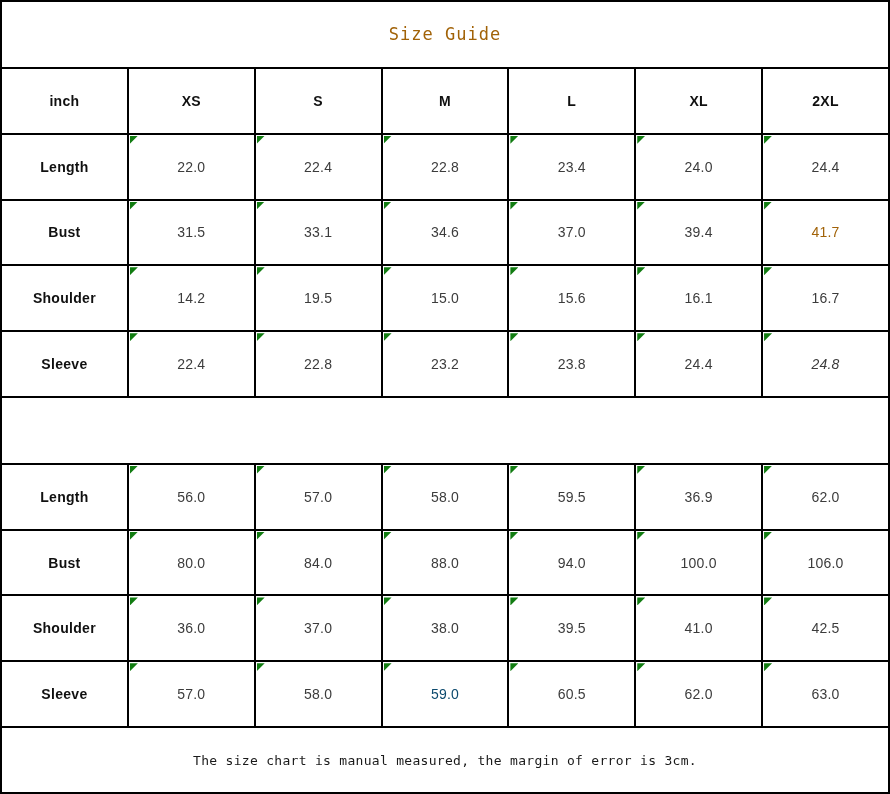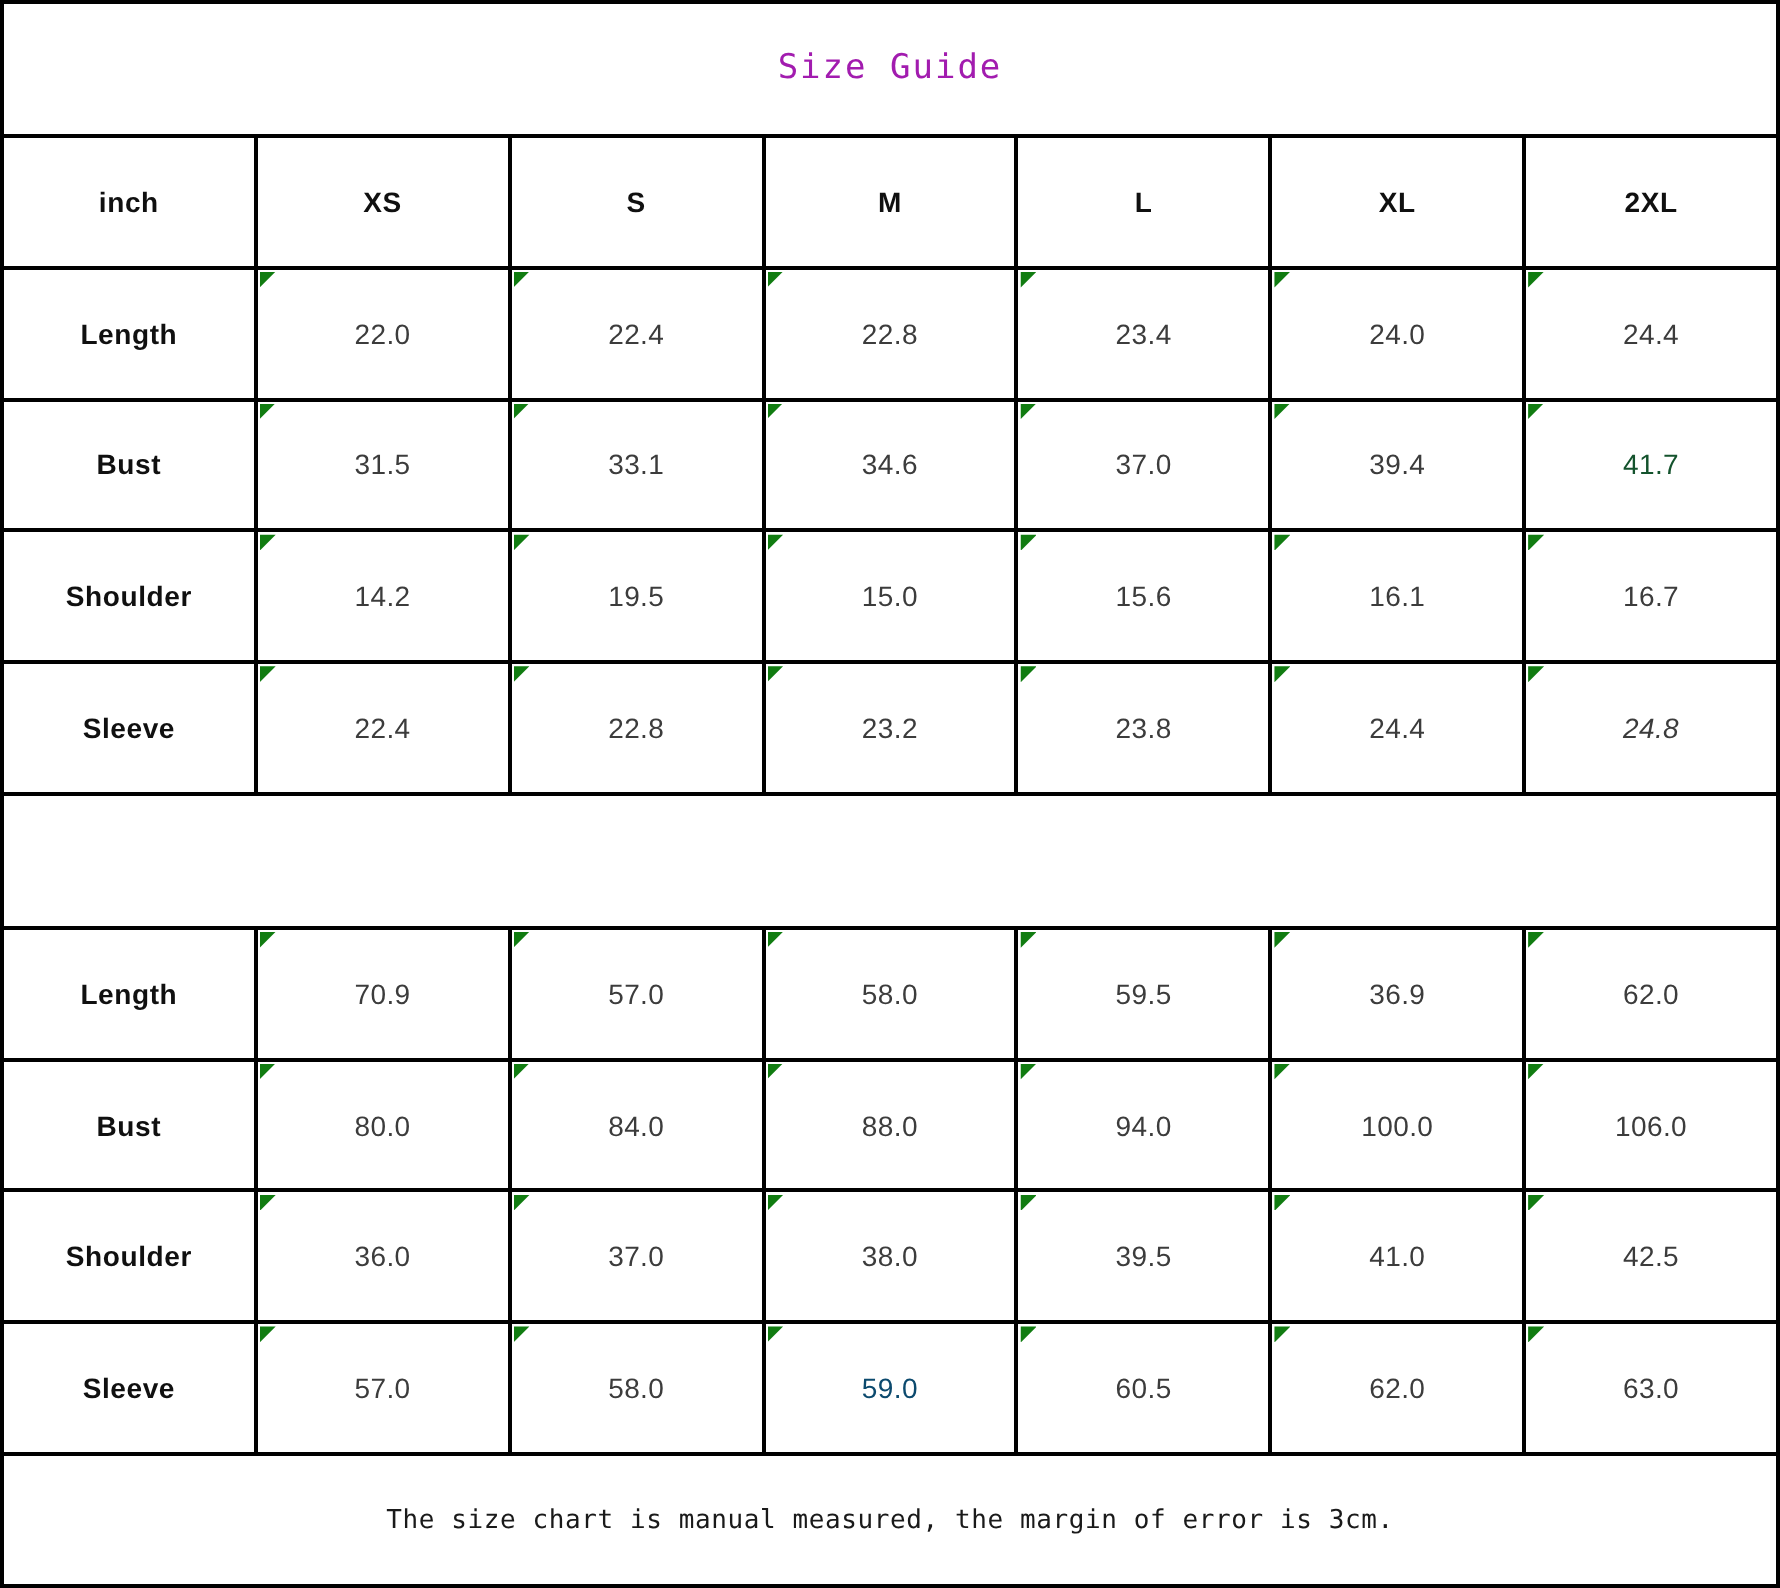--- a/index.html
+++ b/index.html
@@ -27,21 +27,21 @@
     overflow: hidden;
   }
   tr { height: 61px; }
   tr.title-row { height: 62px; }
   tr.gap-row { height: 62px; }
 
   .title-cell {
     font-family: "DejaVu Sans Mono", monospace;
     font-size: 17px;
     letter-spacing: 1px;
-    color: #a21caf;
+    color: #a16207;
   }
   .head-cell, .label-cell {
     font-weight: bold;
     font-size: 14px;
     color: #101010;
     letter-spacing: 0.3px;
   }
   .val-cell {
     position: relative;
     font-size: 14px;
@@ -98,21 +98,21 @@
       <td class="val-cell"><span class="tri" style="background: rgb(17, 124, 17);"></span><span class="num" style="color: rgb(60, 60, 60);">24.4</span></td>
     </tr>
 
     <tr>
       <td class="label-cell">Bust</td>
       <td class="val-cell"><span class="tri" style="background: rgb(17, 124, 17);"></span><span class="num" style="color: rgb(60, 60, 60);">31.5</span></td>
       <td class="val-cell"><span class="tri" style="background: rgb(17, 124, 17);"></span><span class="num" style="color: rgb(60, 60, 60);">33.1</span></td>
       <td class="val-cell"><span class="tri" style="background: rgb(17, 124, 17);"></span><span class="num" style="color: rgb(60, 60, 60);">34.6</span></td>
       <td class="val-cell"><span class="tri" style="background: rgb(17, 124, 17);"></span><span class="num" style="color: rgb(60, 60, 60);">37.0</span></td>
       <td class="val-cell"><span class="tri" style="background: rgb(17, 124, 17);"></span><span class="num" style="color: rgb(60, 60, 60);">39.4</span></td>
-      <td class="val-cell"><span class="tri" style="background: rgb(17, 124, 17);"></span><span class="num" style="color: #14532d; text-align: center;">41.7</span></td>
+      <td class="val-cell"><span class="tri" style="background: rgb(17, 124, 17);"></span><span class="num" style="color: #a16207; text-align: center;">41.7</span></td>
     </tr>
 
     <tr>
       <td class="label-cell">Shoulder</td>
       <td class="val-cell"><span class="tri" style="background: rgb(17, 124, 17);"></span><span class="num" style="color: rgb(60, 60, 60);">14.2</span></td>
       <td class="val-cell"><span class="tri" style="background: rgb(17, 124, 17);"></span><span class="num" style="color: rgb(60, 60, 60);">19.5</span></td>
       <td class="val-cell"><span class="tri" style="background: rgb(17, 124, 17);"></span><span class="num" style="color: rgb(60, 60, 60);">15.0</span></td>
       <td class="val-cell"><span class="tri" style="background: rgb(17, 124, 17);"></span><span class="num" style="color: rgb(60, 60, 60);">15.6</span></td>
       <td class="val-cell"><span class="tri" style="background: rgb(17, 124, 17);"></span><span class="num" style="color: rgb(60, 60, 60);">16.1</span></td>
       <td class="val-cell"><span class="tri" style="background: rgb(17, 124, 17);"></span><span class="num" style="color: rgb(60, 60, 60);">16.7</span></td>
@@ -128,21 +128,21 @@
       <td class="val-cell"><span class="tri" style="background: rgb(17, 124, 17);"></span><span class="num" style="color: rgb(60, 60, 60); font-style: italic;">24.8</span></td>
     </tr>
 
     <tr class="gap-row">
       <td colspan="7" class="gap-cell"></td>
     </tr>
 
 
     <tr>
       <td class="label-cell">Length</td>
-      <td class="val-cell"><span class="tri" style="background: rgb(17, 124, 17);"></span><span class="num" style="color: rgb(60, 60, 60);">70.9</span></td>
+      <td class="val-cell"><span class="tri" style="background: rgb(17, 124, 17);"></span><span class="num" style="color: rgb(60, 60, 60);">56.0</span></td>
       <td class="val-cell"><span class="tri" style="background: rgb(17, 124, 17);"></span><span class="num" style="color: rgb(60, 60, 60);">57.0</span></td>
       <td class="val-cell"><span class="tri" style="background: rgb(17, 124, 17);"></span><span class="num" style="color: rgb(60, 60, 60);">58.0</span></td>
       <td class="val-cell"><span class="tri" style="background: rgb(17, 124, 17);"></span><span class="num" style="color: rgb(60, 60, 60);">59.5</span></td>
       <td class="val-cell"><span class="tri" style="background: rgb(17, 124, 17);"></span><span class="num" style="color: rgb(60, 60, 60);">36.9</span></td>
       <td class="val-cell"><span class="tri" style="background: rgb(17, 124, 17);"></span><span class="num" style="color: rgb(60, 60, 60);">62.0</span></td>
     </tr>
 
     <tr>
       <td class="label-cell">Bust</td>
       <td class="val-cell"><span class="tri" style="background: rgb(17, 124, 17);"></span><span class="num" style="color: rgb(60, 60, 60);">80.0</span></td>

